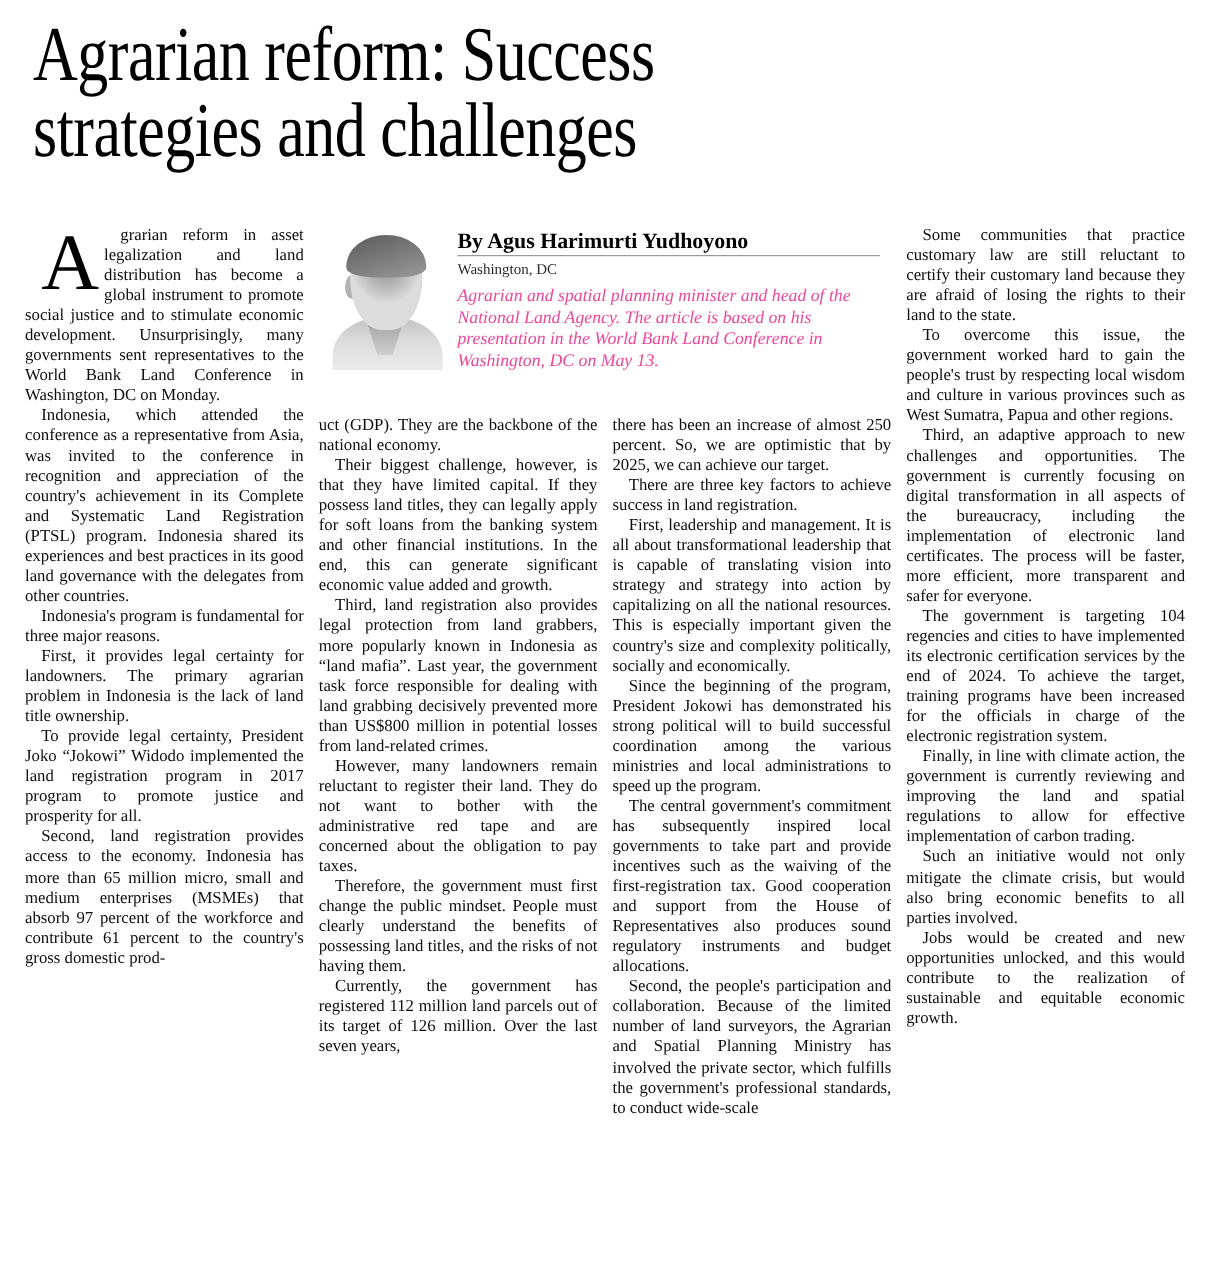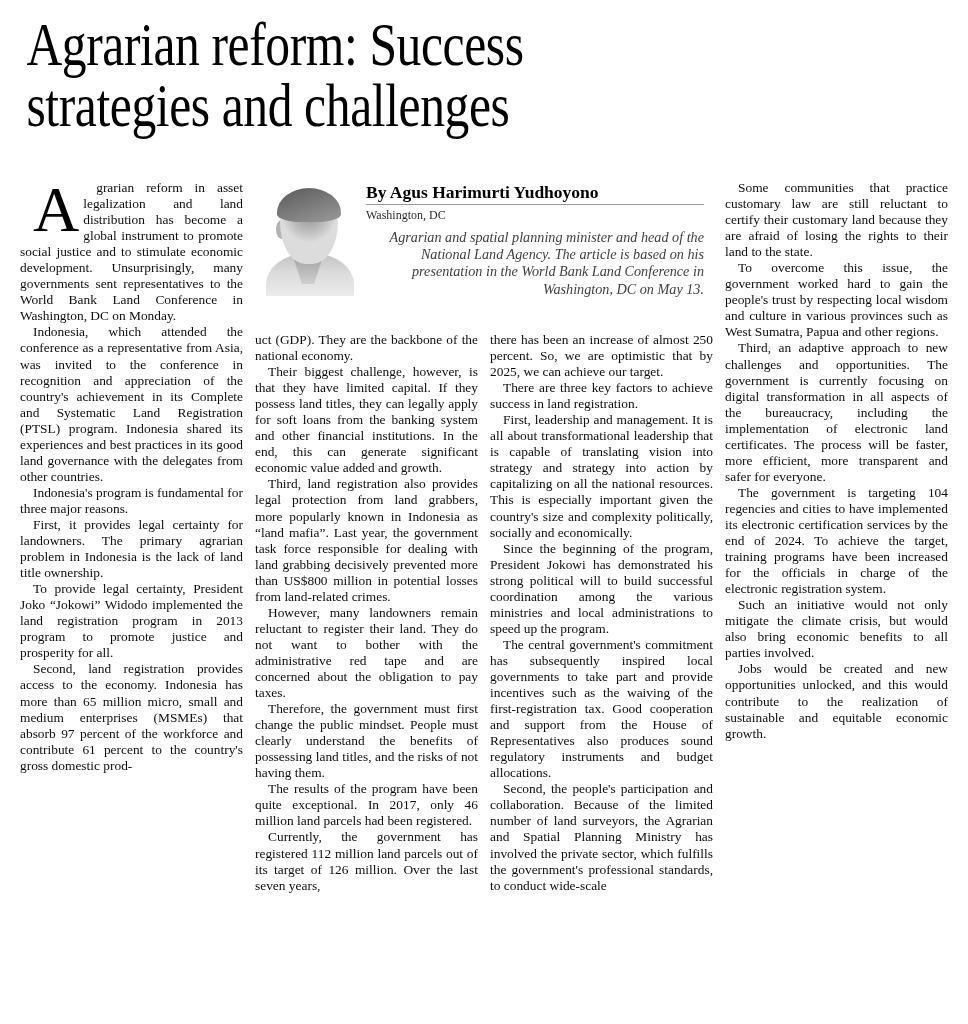--- a/index.html
+++ b/index.html
@@ -157,22 +157,22 @@
     line-height: 15px;
     margin: 0 0 6px 0;
     color: #2a2a2a;
   }
   .byline-bio {
     font-family: "Liberation Serif", serif;
     font-style: italic;
     font-size: 14.2px;
     line-height: 17.2px;
     margin: 0;
-    text-align: right;
-    color: #404040;
+    text-align: left;
+    color: #ec4899;
   }
 
   
   .col-2 .body-start, .col-3 .body-start { margin-top: 12px; }
   .col-spacer { height: 140px; }
 </style>
 </head>
 <body>
 
 <div class="page">
@@ -200,48 +200,48 @@
     </div>
   </div>
 
   <div class="columns">
 
     <div class="col col-1">
       <p class="dropcap-para"><span class="dropcap">A</span><span>grarian reform in asset legalization and land distribution has become a global instrument to promote social justice and to stimulate economic development. Unsurprisingly, many governments sent representatives to the World Bank Land Conference in Washington, DC on Monday.</span></p>
       <p>Indonesia, which attended the conference as a representative from Asia, was invited to the conference in recognition and appreciation of the country's achievement in its Complete and Systematic Land Registration (PTSL) program. Indonesia shared its experiences and best practices in its good land governance with the delegates from other countries.</p>
       <p>Indonesia's program is fundamental for three major reasons.</p>
       <p>First, it provides legal certainty for landowners. The primary agrarian problem in Indonesia is the lack of land title ownership.</p>
-      <p>To provide legal certainty, President Joko “Jokowi” Widodo implemented the land registration program in 2013 program to promote justice and prosperity for all.</p>
+      <p>To provide legal certainty, President Joko “Jokowi” Widodo implemented the land registration program in 2017 program to promote justice and prosperity for all.</p>
       <p>Second, land registration provides access to the economy. Indonesia has more than 65 million micro, small and medium enterprises (MSMEs) that absorb 97 percent of the workforce and contribute 61 percent to the country's gross domestic prod-</p>
     </div>
 
     <div class="col col-2">
       <div class="col-spacer"></div>
       <p class="no-indent body-start">uct (GDP). They are the backbone of the national economy.</p>
       <p>Their biggest challenge, however, is that they have limited capital. If they possess land titles, they can legally apply for soft loans from the banking system and other financial institutions. In the end, this can generate significant economic value added and growth.</p>
       <p>Third, land registration also provides legal protection from land grabbers, more popularly known in Indonesia as “land mafia”. Last year, the government task force responsible for dealing with land grabbing decisively prevented more than US$800 million in potential losses from land-related crimes.</p>
       <p>However, many landowners remain reluctant to register their land. They do not want to bother with the administrative red tape and are concerned about the obligation to pay taxes.</p>
       <p>Therefore, the government must first change the public mindset. People must clearly understand the benefits of possessing land titles, and the risks of not having them.</p>
-      <p>The results of the program have been quite exceptional. In 2017, only 46 million land parcels had been registered.</p>
       <p>Currently, the government has registered 112 million land parcels out of its target of 126 million. Over the last seven years,</p>
     </div>
 
     <div class="col col-3">
       <div class="col-spacer"></div>
       <p class="no-indent body-start">there has been an increase of almost 250 percent. So, we are optimistic that by 2025, we can achieve our target.</p>
       <p>There are three key factors to achieve success in land registration.</p>
       <p>First, leadership and management. It is all about transformational leadership that is capable of translating vision into strategy and strategy into action by capitalizing on all the national resources. This is especially important given the country's size and complexity politically, socially and economically.</p>
       <p>Since the beginning of the program, President Jokowi has demonstrated his strong political will to build successful coordination among the various ministries and local administrations to speed up the program.</p>
       <p>The central government's commitment has subsequently inspired local governments to take part and provide incentives such as the waiving of the first-registration tax. Good cooperation and support from the House of Representatives also produces sound regulatory instruments and budget allocations.</p>
       <p>Second, the people's participation and collaboration. Because of the limited number of land surveyors, the Agrarian and Spatial Planning Ministry has involved the private sector, which fulfills the government's professional standards, to conduct wide-scale</p>
     </div>
 
     <div class="col col-4">
       <p>Some communities that practice customary law are still reluctant to certify their customary land because they are afraid of losing the rights to their land to the state.</p>
       <p>To overcome this issue, the government worked hard to gain the people's trust by respecting local wisdom and culture in various provinces such as West Sumatra, Papua and other regions.</p>
       <p>Third, an adaptive approach to new challenges and opportunities. The government is currently focusing on digital transformation in all aspects of the bureaucracy, including the implementation of electronic land certificates. The process will be faster, more efficient, more transparent and safer for everyone.</p>
       <p>The government is targeting 104 regencies and cities to have implemented its electronic certification services by the end of 2024. To achieve the target, training programs have been increased for the officials in charge of the electronic registration system.</p>
+      <p>Finally, in line with climate action, the government is currently reviewing and improving the land and spatial regulations to allow for effective implementation of carbon trading.</p>
       <p>Such an initiative would not only mitigate the climate crisis, but would also bring economic benefits to all parties involved.</p>
       <p>Jobs would be created and new opportunities unlocked, and this would contribute to the realization of sustainable and equitable economic growth.</p>
     </div>
 
   </div>
 </div>
 
 </body></html>

